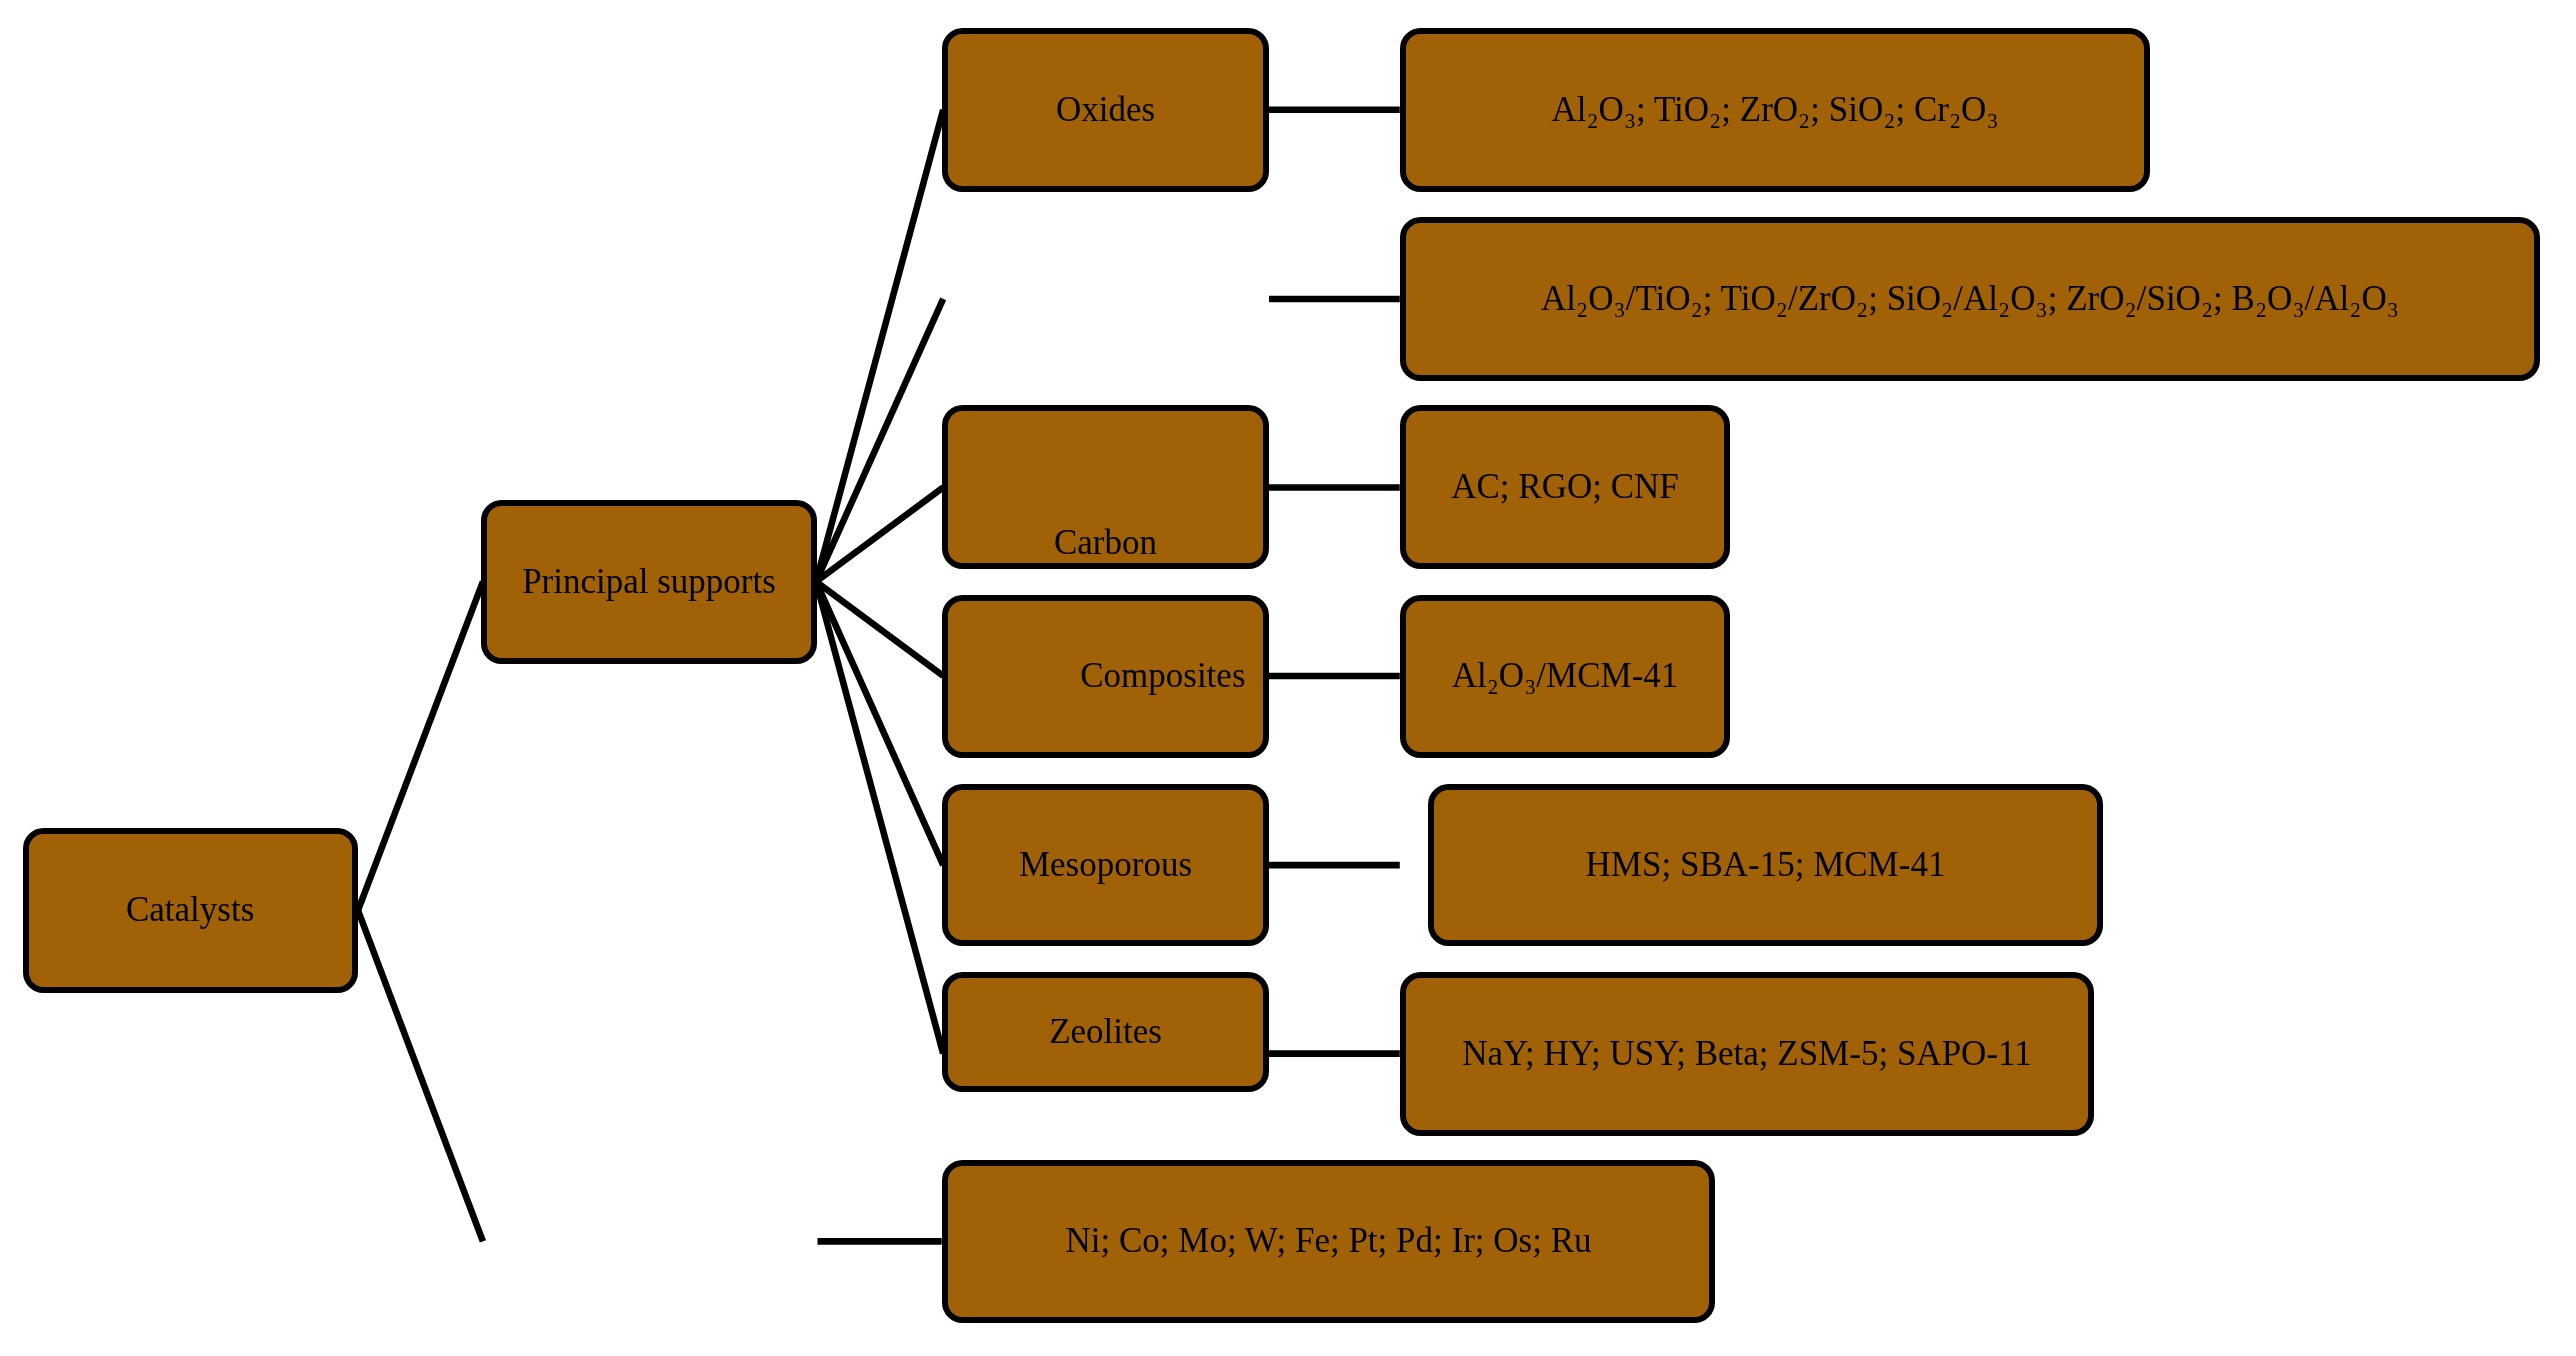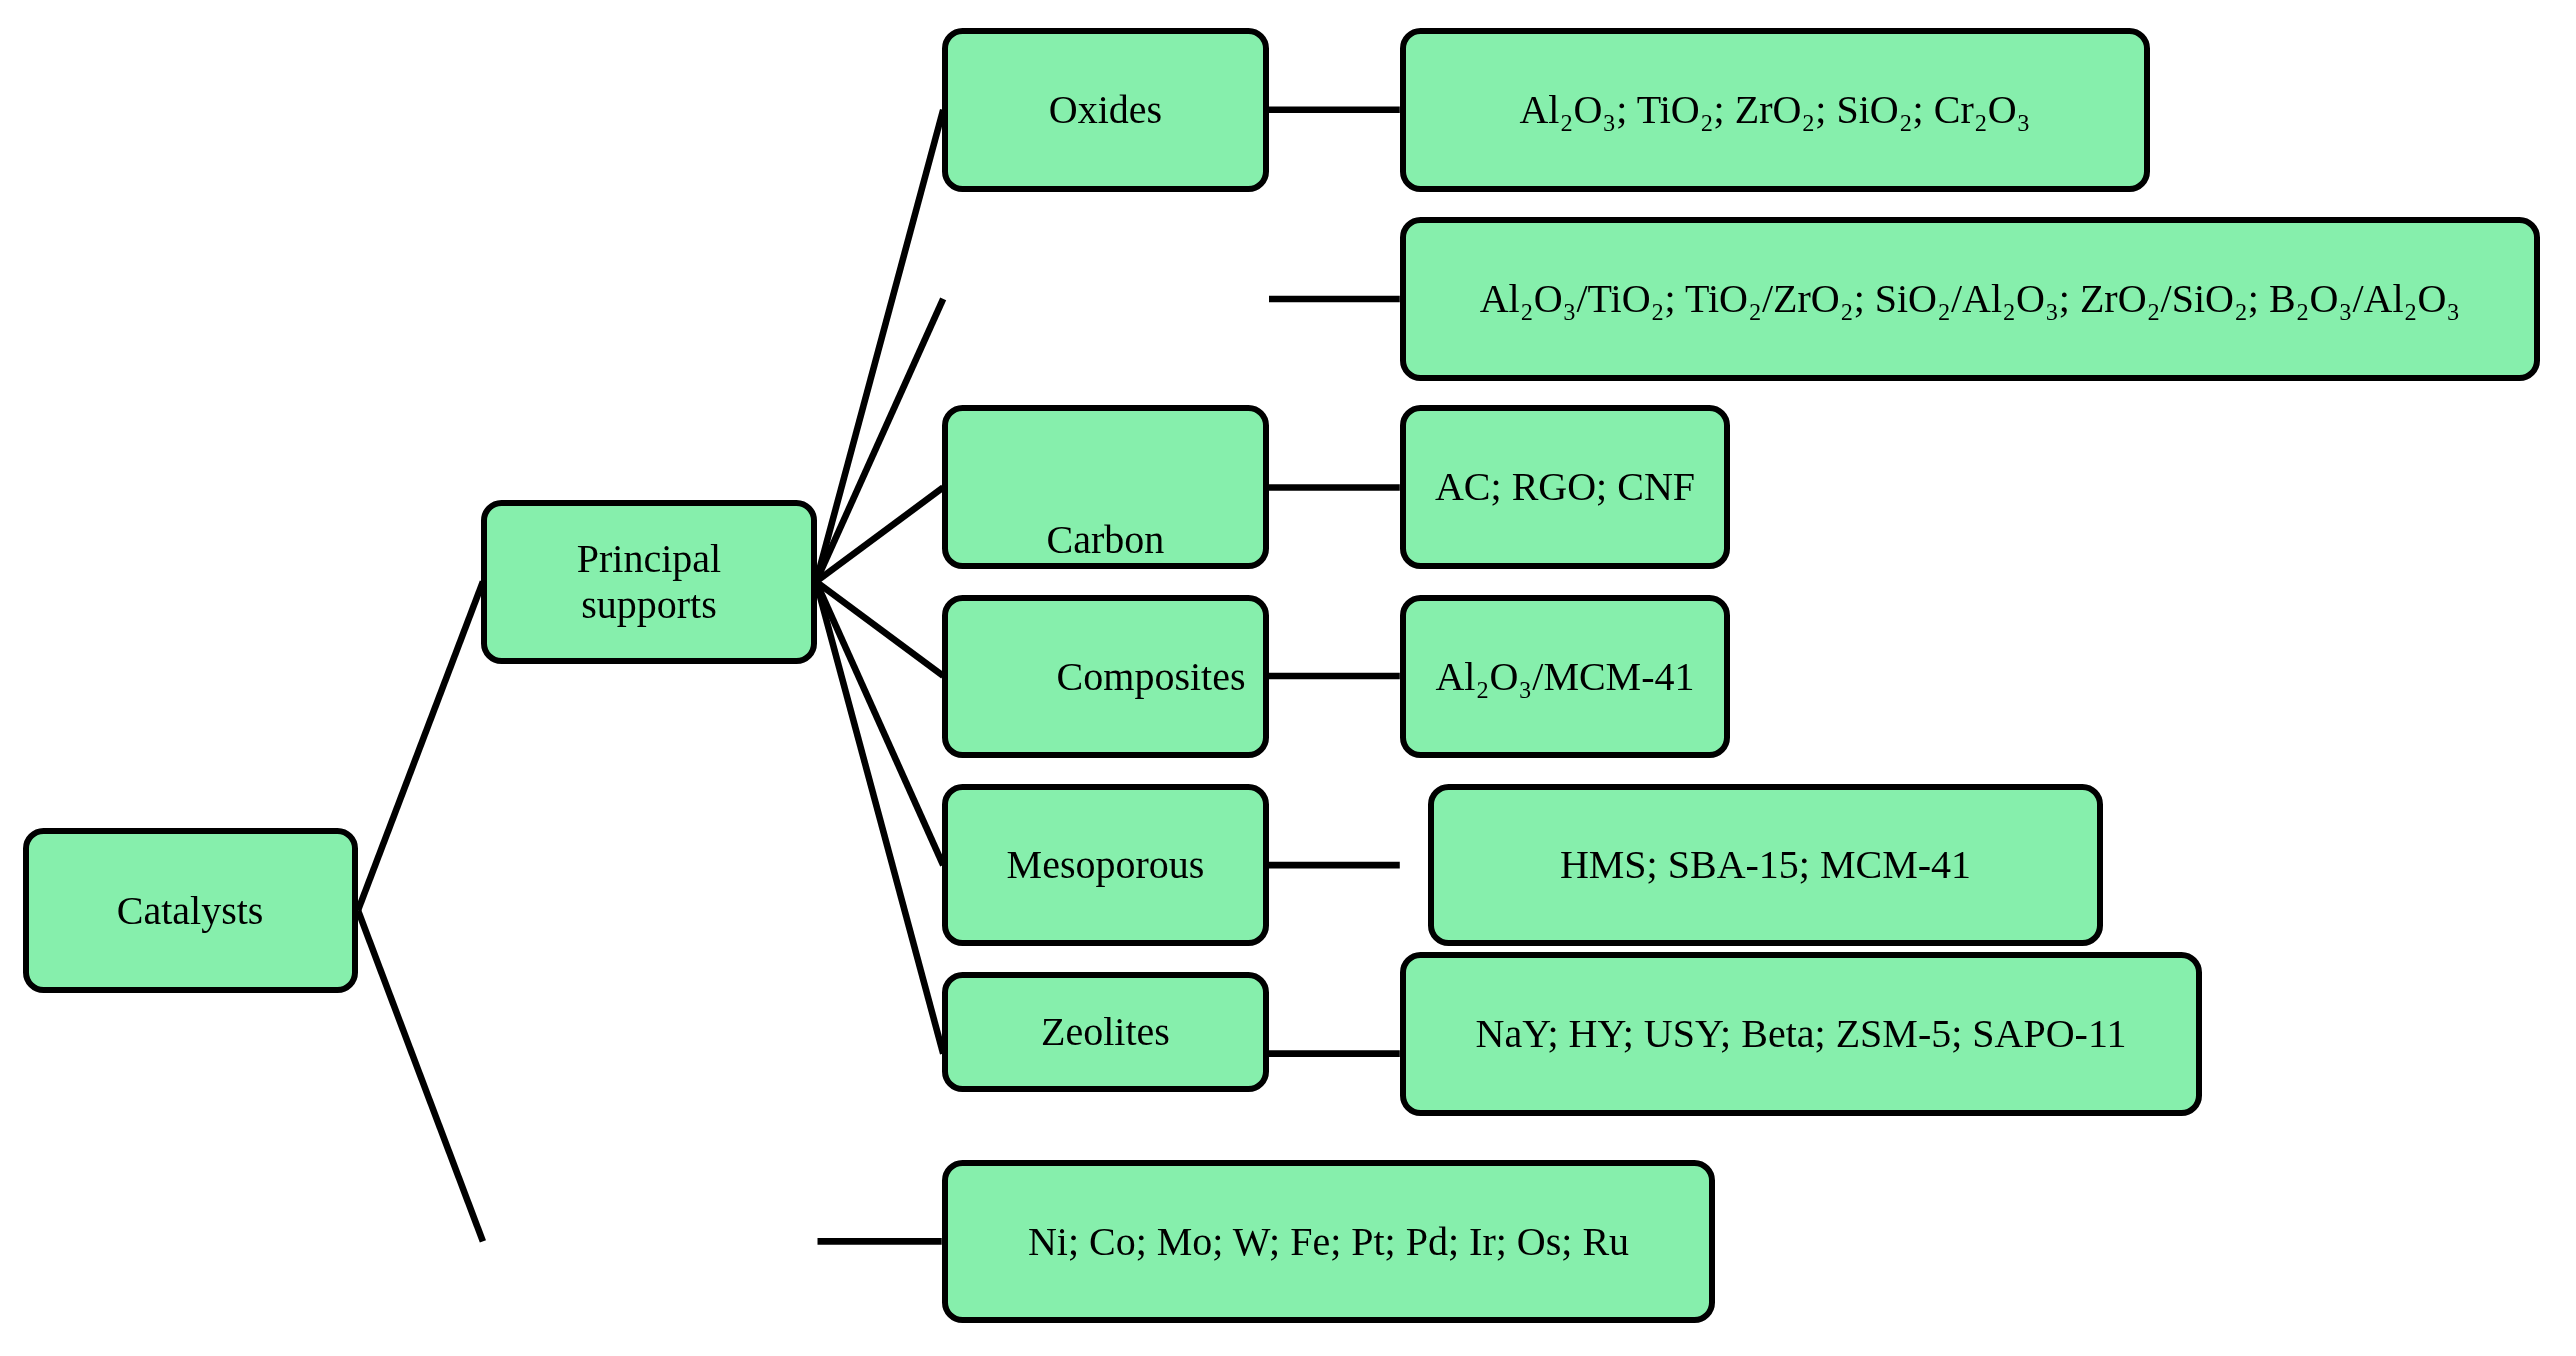--- a/index.html
+++ b/index.html
@@ -8,28 +8,28 @@
     width: 2576px;
     height: 1357px;
     background: #ffffff;
     font-family: "Liberation Serif", "DejaVu Serif", serif;
   }
   #wires { position: absolute; left: 0; top: 0; width: 2576px; height: 1357px; }
   #wires line { stroke: #000000; stroke-width: 9; }
   .node {
     position: absolute;
     box-sizing: border-box;
-    background: #86efac;
+    background: #a16207;
     border: 6.6px solid #000000;
     border-radius: 20.5px;
     display: flex;
     align-items: center;
     justify-content: center;
     text-align: center;
-    font-size: 40px;
+    font-size: 35px;
     color: #000000;
     padding: 0 17.5px;
     line-height: 1.15;
   }
   
   #b-catalysts   { left: 22.6px;   top: 828px; width: 335px;  height: 165px; }
   
   #b-principal   { left: 481px;  top: 500px;  width: 336px;  height: 164px; }
   #b-active      { left: 481px;  top: 1160px; width: 336px;  height: 163px; }
   
@@ -38,21 +38,21 @@
   #b-carbon      { left: 942px; top: 405px;  width: 327px;  height: 164px; align-items: flex-end; }
   #b-composites  { left: 942px; top: 595px;  width: 327px;  height: 163px; justify-content: flex-end; }
   #b-mesoporous  { left: 942px; top: 784px; width: 327px;  height: 162px; }
   #b-zeolites    { left: 942px; top: 972px; width: 327px;  height: 120px; }
   
   #b-oxides-ex     { left: 1400px; top: 28px;   width: 750px; height: 164px; }
   #b-mixed-ex      { left: 1400px; top: 217px;  width: 1140px; height: 164px; }
   #b-carbon-ex     { left: 1400px; top: 405px;  width: 330px;  height: 164px; text-align: center; }
   #b-composites-ex { left: 1400px; top: 595px;  width: 330px;  height: 163px; }
   #b-mesoporous-ex { left: 1400px; top: 784px; width: 675px;  height: 162px; margin-left: 28px; }
-  #b-zeolites-ex   { left: 1400px; top: 952px; width: 802px;  height: 164px; }
+  #b-zeolites-ex   { left: 1400px; top: 972px; width: 694px;  height: 164px; }
   #b-active-ex     { left: 942px; top: 1160px; width: 773px; height: 163px; }
 </style>
 </head>
 <body>
 
 <div id="canvas">
 
   <svg id="wires" viewBox="0 0 3526 1857" xmlns="http://www.w3.org/2000/svg">
     <line x1="490" y1="1246" x2="661" y2="796"></line>
     <line x1="490" y1="1246" x2="661" y2="1699"></line>

